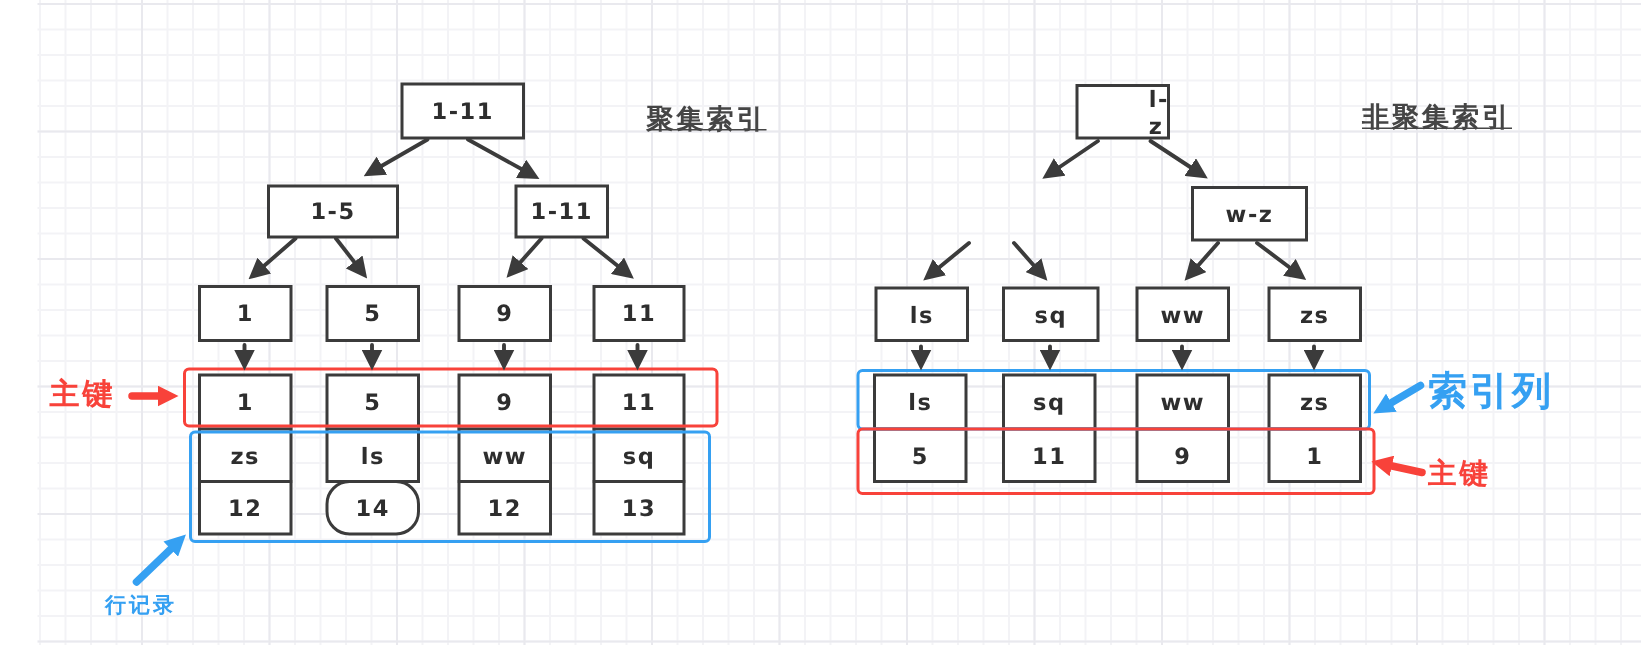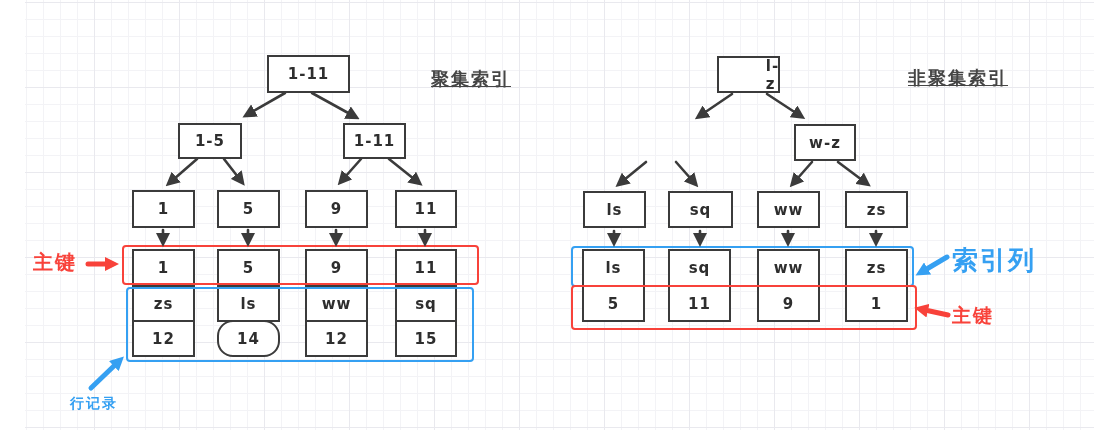--- a/index.html
+++ b/index.html
@@ -39,53 +39,53 @@
 <body>
 
 <div class="canvas">
 
   <div class="margin-strip" style="left:0;top:0;width:25px;height:438px;"></div>
   <div class="margin-strip" style="left:0;top:430px;width:1094px;height:8px;"></div>
 
   <div class="cn-label title-label" style="left:431px;top:67px;">聚集索引</div>
 
   <div class="node" style="left:267px;top:55px;width:83px;height:38px;">1-11</div>
-  <div class="node" style="left:178px;top:123px;width:64px;height:36px;">1-5</div>
+  <div class="node" style="left:178px;top:123px;width:88px;height:36px;">1-5</div>
   <div class="node" style="left:343px;top:123px;width:63px;height:36px;">1-11</div>
 
   <div class="node" style="left:132px;top:190px;width:63px;height:38px;">1</div>
   <div class="node" style="left:217px;top:190px;width:63px;height:38px;">5</div>
   <div class="node" style="left:305px;top:190px;width:63px;height:38px;">9</div>
   <div class="node" style="left:395px;top:190px;width:62px;height:38px;">11</div>
 
   <div class="node" style="left:132px;top:249px;width:63px;height:38px;">1</div>
   <div class="node" style="left:217px;top:249px;width:63px;height:38px;">5</div>
   <div class="node" style="left:305px;top:249px;width:63px;height:38px;">9</div>
   <div class="node" style="left:395px;top:249px;width:62px;height:38px;">11</div>
 
   <div class="node" style="left:132px;top:285px;width:63px;height:37px;">zs</div>
   <div class="node" style="left:217px;top:285px;width:63px;height:37px;">ls</div>
   <div class="node" style="left:305px;top:285px;width:63px;height:37px;">ww</div>
   <div class="node" style="left:395px;top:285px;width:62px;height:37px;">sq</div>
 
   <div class="node" style="left:132px;top:320px;width:63px;height:37px;">12</div>
   <div class="node" style="left:217px;top:320px;width:63px;height:37px;border-radius:16px;">14</div>
   <div class="node" style="left:305px;top:320px;width:63px;height:37px;">12</div>
-  <div class="node" style="left:395px;top:320px;width:62px;height:37px;">15</div>
+  <div class="node" style="left:395px;top:320px;width:62px;height:37px;">13</div>
 
   <div class="overlay-rect rect-red" style="left:122px;top:245px;width:357px;height:40px;"></div>
   <div class="overlay-rect rect-blue" style="left:126px;top:287px;width:348px;height:75px;"></div>
 
   <div class="cn-label red-label" style="left:33px;top:249px;">主键</div>
   <div class="cn-label blue-label" style="left:70px;top:395px;">行记录</div>
 
   <div class="cn-label title-label" style="left:908px;top:66px;">非聚集索引</div>
 
   <div class="node" style="left:717px;top:56px;width:63px;height:37px;padding-left:48px;">l-z</div>
-  <div class="node" style="left:794px;top:124px;width:62px;height:37px;text-align:center;">w-z</div>
+  <div class="node" style="left:794px;top:124px;width:78px;height:37px;text-align:center;">w-z</div>
 
   <div class="node" style="left:583px;top:191px;width:63px;height:37px;">ls</div>
   <div class="node" style="left:668px;top:191px;width:65px;height:37px;">sq</div>
   <div class="node" style="left:757px;top:191px;width:63px;height:37px;">ww</div>
   <div class="node" style="left:845px;top:191px;width:63px;height:37px;">zs</div>
 
   <div class="node" style="left:582px;top:249px;width:63px;height:38px;">ls</div>
   <div class="node" style="left:668px;top:249px;width:63px;height:38px;">sq</div>
   <div class="node" style="left:757px;top:249px;width:63px;height:38px;">ww</div>
   <div class="node" style="left:845px;top:249px;width:63px;height:38px;">zs</div>

